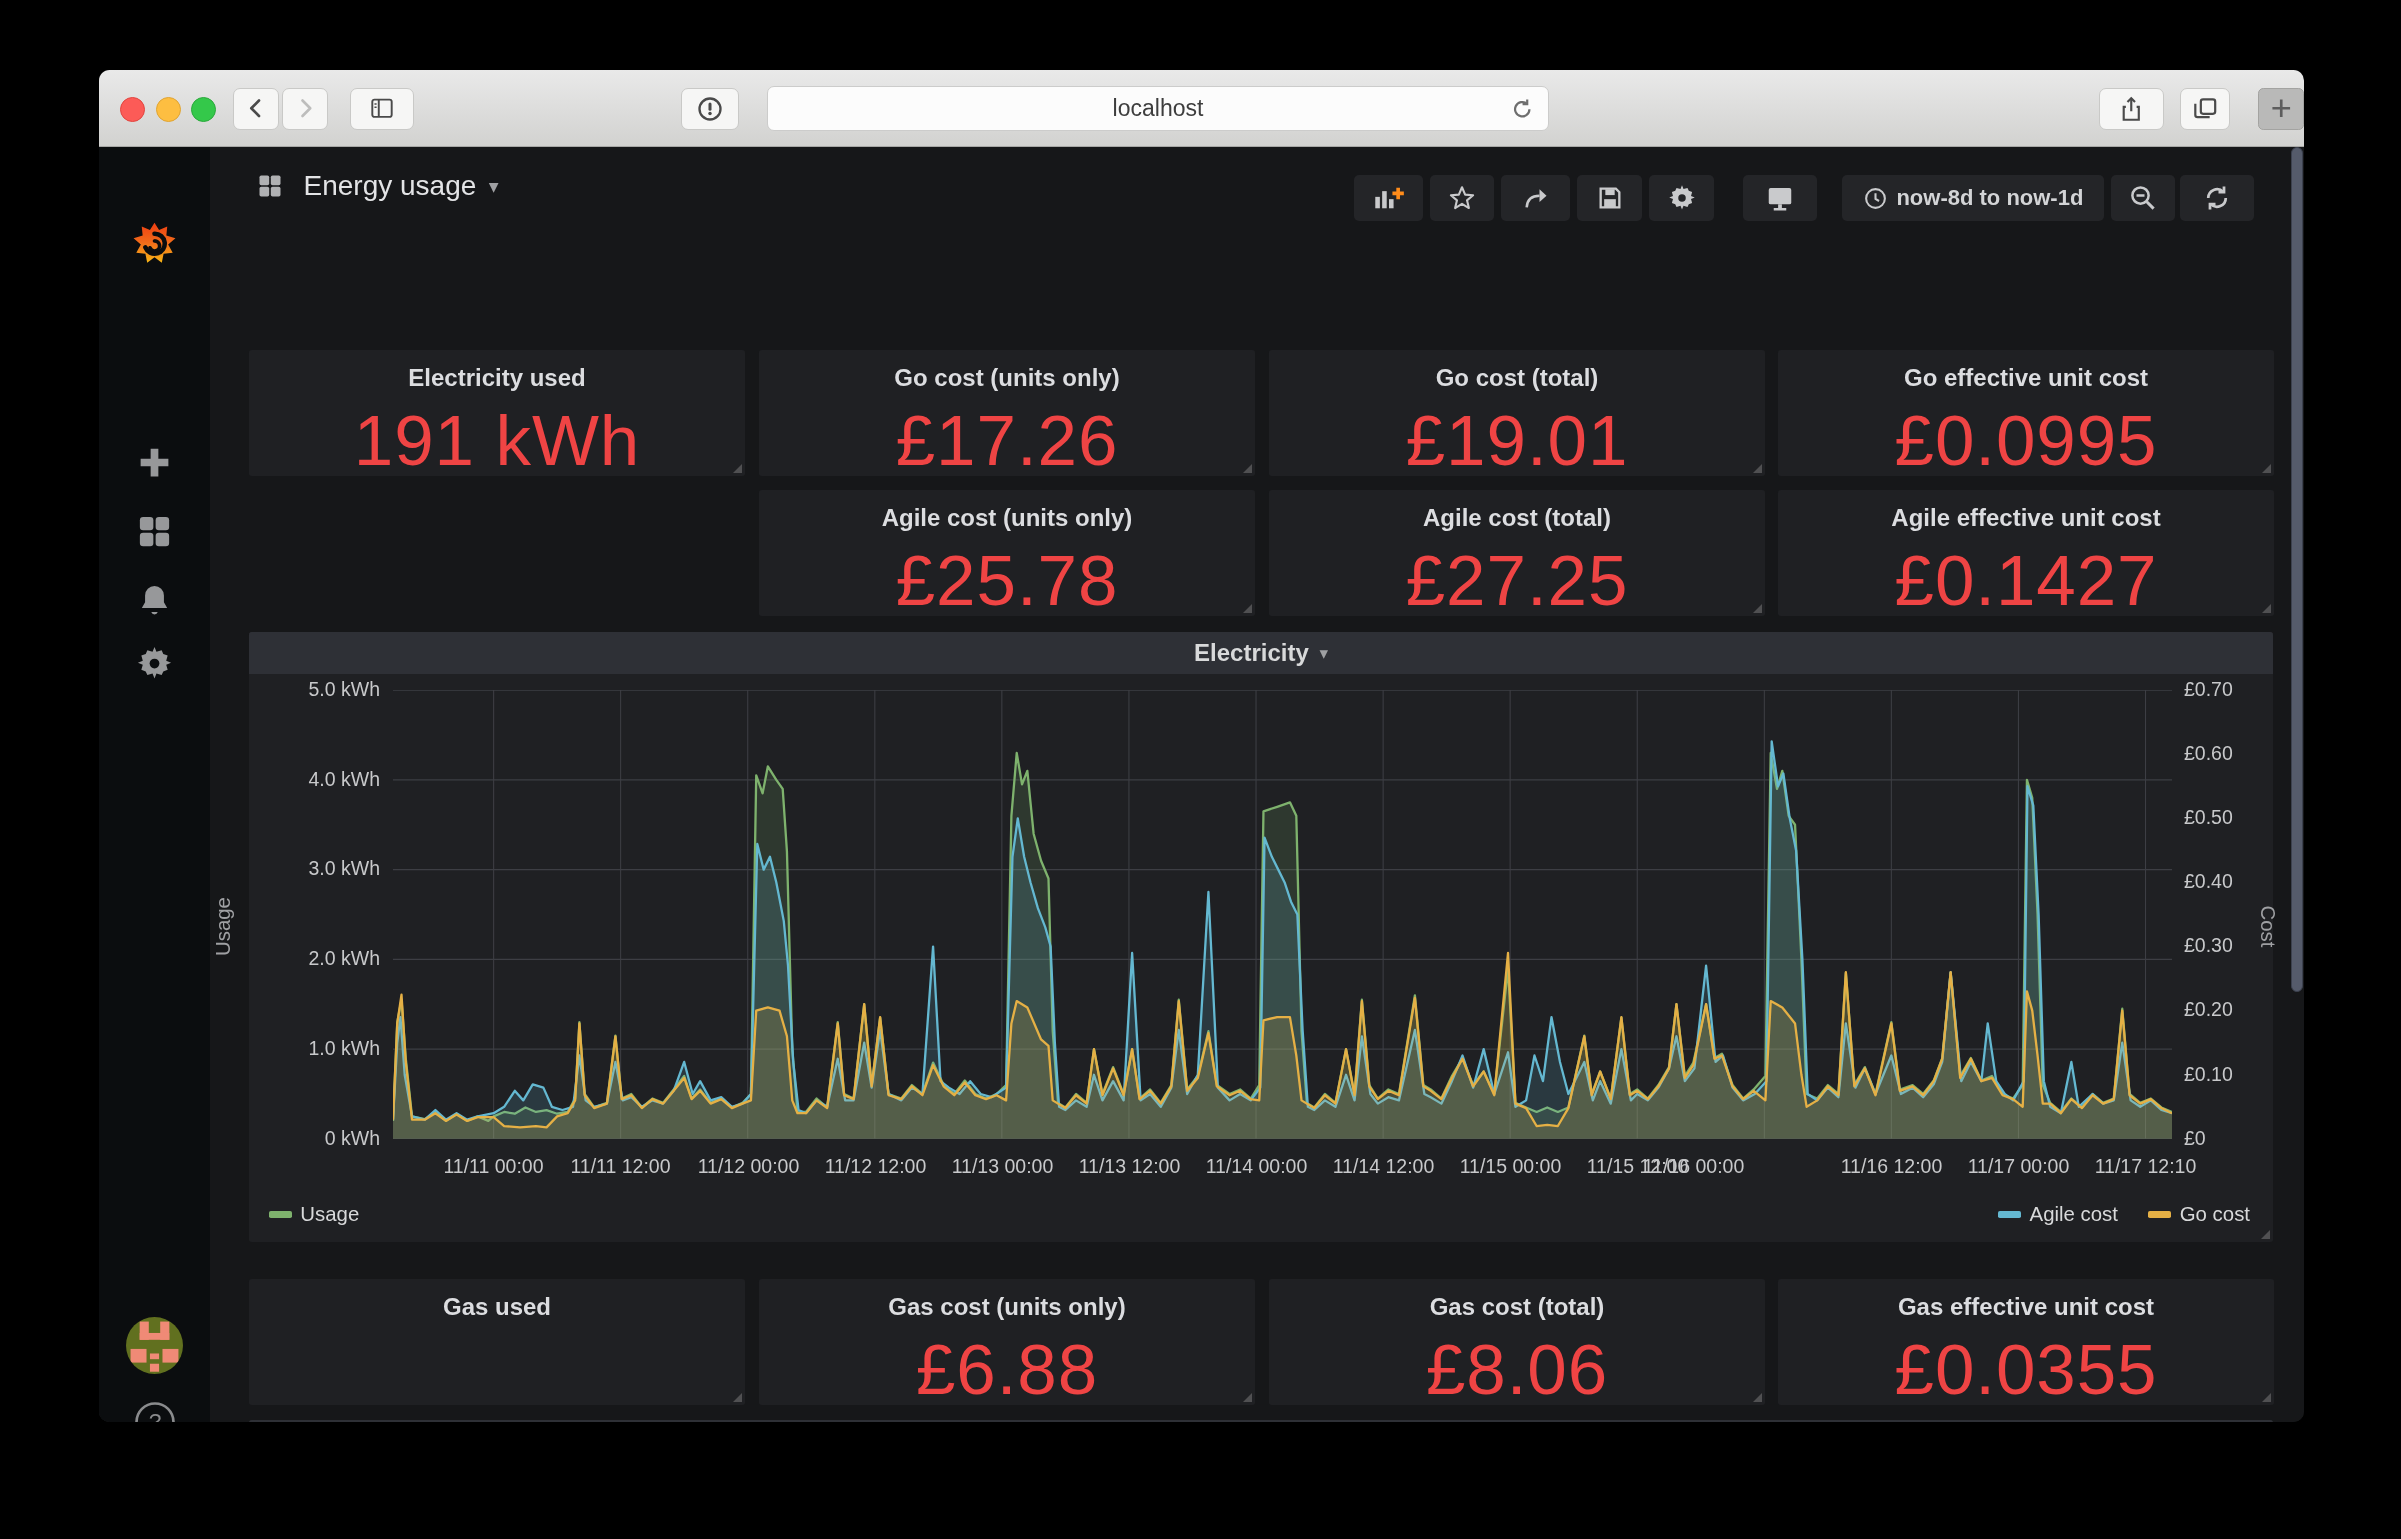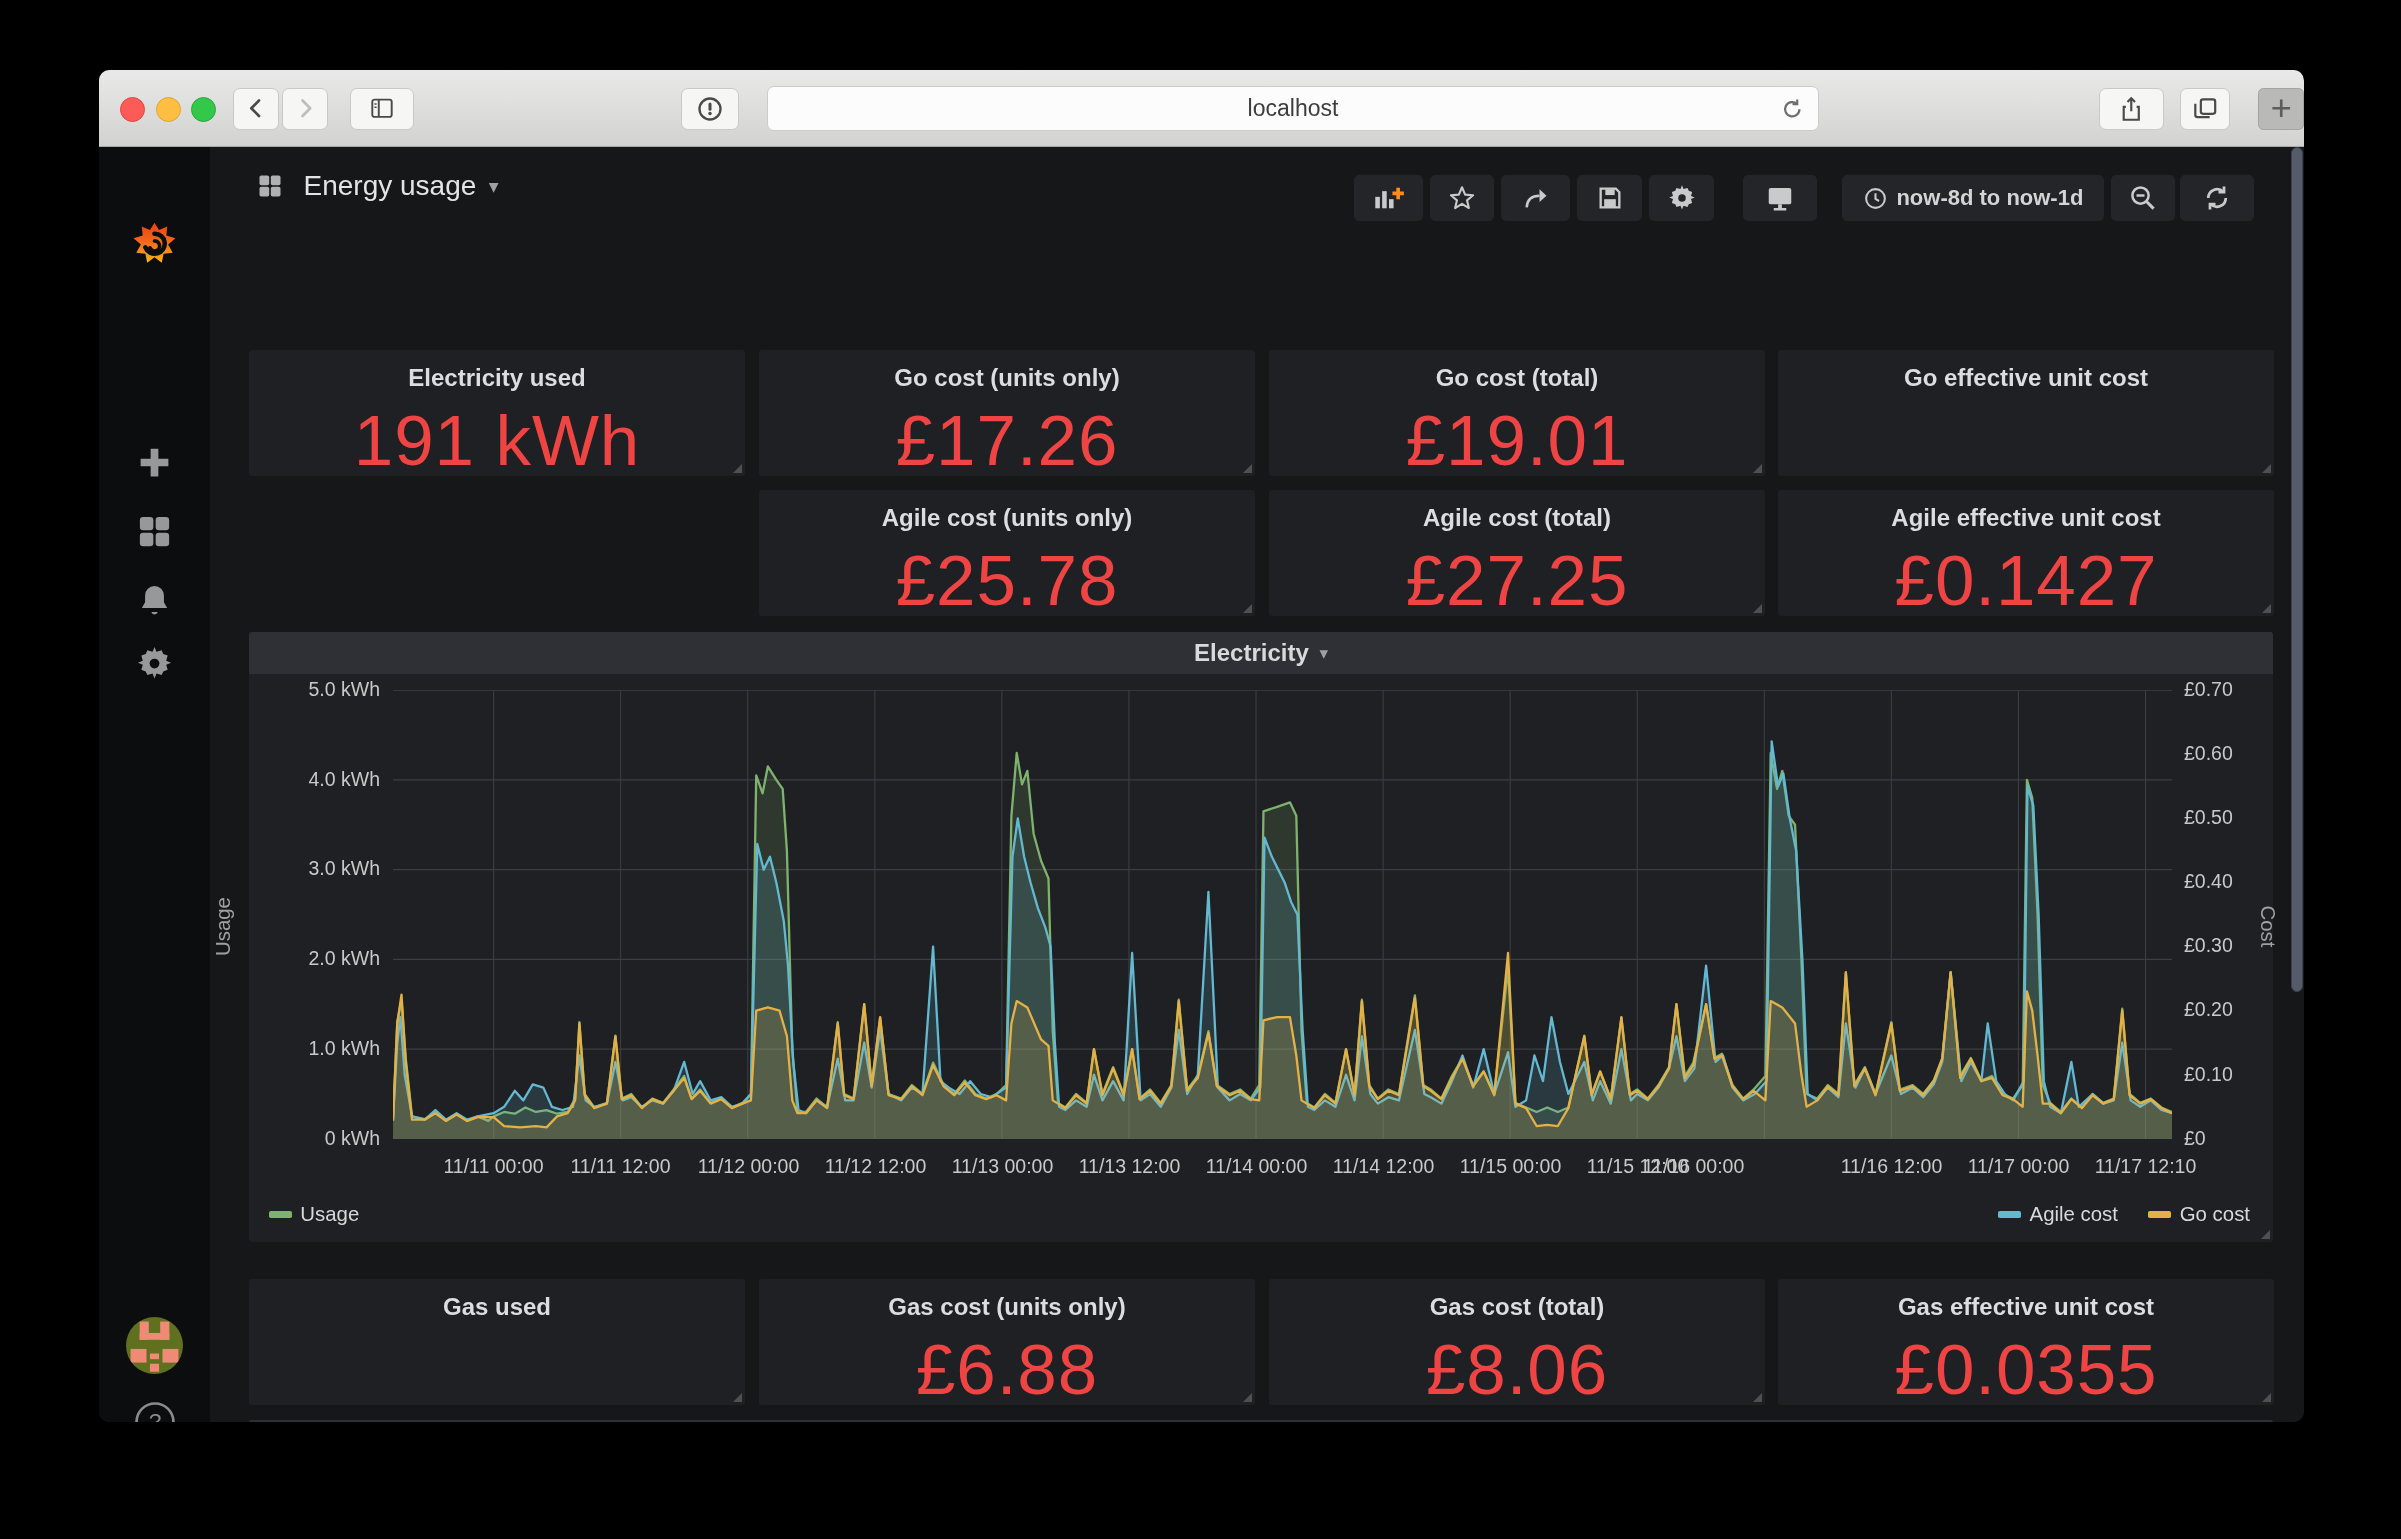--- a/index.html
+++ b/index.html
@@ -9,21 +9,21 @@
           overflow:hidden;background:#161719;box-shadow:0 26.5px 71px rgba(0,0,0,.7);}
   
   .chrome{position:absolute;left:0;top:0;width:2205px;height:76px;
           background:linear-gradient(#e9e9e9,#d2d2d0);border-bottom:0.9px solid #a8a8a6;}
   .tl{position:absolute;top:26.5px;width:23px;height:23px;border-radius:50%;}
   .tl.red{left:21px;background:#fc5b57;border:0.9px solid #e2453f;}
   .tl.yellow{left:57px;background:#fdbe41;border:0.9px solid #e0a432;}
   .tl.green{left:92px;background:#34c84a;border:0.9px solid #2aa93c;}
   .cbtn{position:absolute;top:17.7px;height:42px;background:#f6f6f5;border:0.9px solid #c9c9c7;
         border-radius:7px;display:flex;align-items:center;justify-content:center;box-sizing:border-box;}
-  .urlbar{position:absolute;left:668px;top:16px;width:1052px;height:45px;background:#fcfcfc;
+  .urlbar{position:absolute;left:668px;top:16px;width:782px;height:45px;background:#fcfcfc;
           border:0.9px solid #cccccb;border-radius:7px;display:flex;align-items:center;justify-content:center;
           font-size:23px;color:#3d3d3d;box-sizing:border-box;}
   .urlbar .reload{position:absolute;right:12.4px;top:8.8px;}
   .newtab{position:absolute;left:2159px;top:17.7px;width:46px;height:42px;background:#b9b9b8;
           border:0.9px solid #a3a3a1;border-radius:5.3px;display:flex;align-items:center;justify-content:center;box-sizing:border-box;}
   
   .app{position:absolute;left:0;top:77px;width:2205px;height:1275px;background:#161719;}
   .sidebar{position:absolute;left:0;top:0;width:111px;height:1275px;background:#0b0d0f;}
   .side-ic{position:absolute;left:0;width:111px;display:flex;justify-content:center;}
   
@@ -276,20 +276,21 @@
         <div class="s-value">£17.26</div>
         <span class="rh"></span>
       </div>
       <div class="panel stat" style="left:1170px;top:203px;width:496px;height:126px;">
         <div class="s-title">Go cost (total)</div>
         <div class="s-value">£19.01</div>
         <span class="rh"></span>
       </div>
       <div class="panel stat" style="left:1679px;top:203px;width:496px;height:126px;">
         <div class="s-title">Go effective unit cost</div>
+        <div class="s-value">£0.0995</div>
         <span class="rh"></span>
       </div>
 
       <div class="panel stat" style="left:660px;top:343px;width:496px;height:126px;">
         <div class="s-title">Agile cost (units only)</div>
         <div class="s-value">£25.78</div>
         <span class="rh"></span>
       </div>
       <div class="panel stat" style="left:1170px;top:343px;width:496px;height:126px;">
         <div class="s-title">Agile cost (total)</div>

